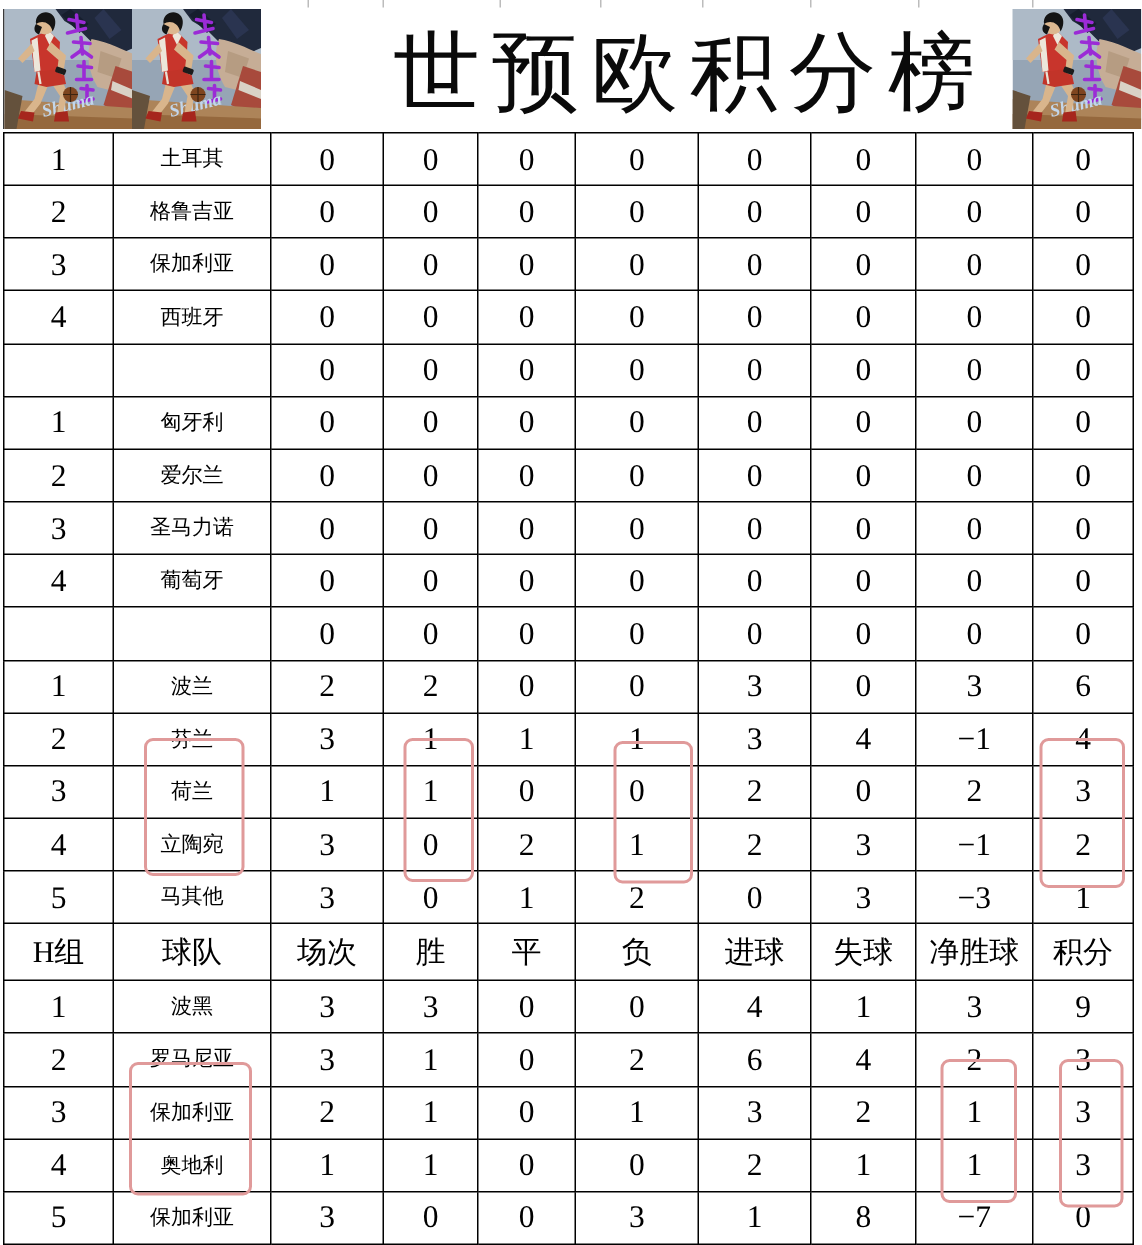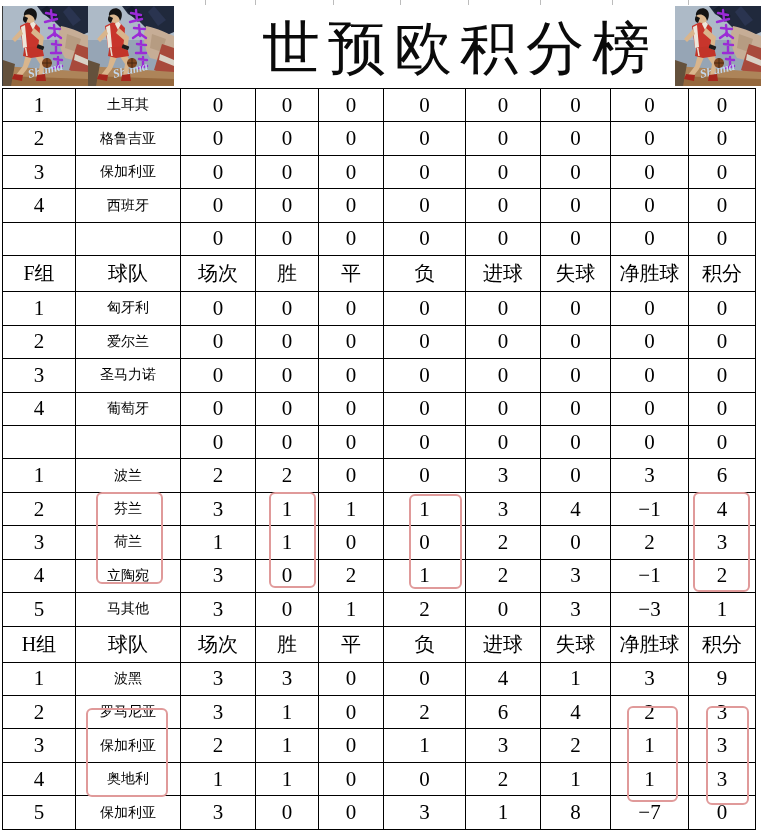--- a/index.html
+++ b/index.html
@@ -194,32 +194,20 @@
           <td class="num">0</td>
           <td class="num">0</td>
           <td class="num">0</td>
           <td class="num">0</td>
           <td class="num">0</td>
           <td class="num">0</td>
           <td class="num">0</td>
           <td class="num">0</td>
         </tr>
         <tr>
-          <th>F组</th>
-          <th>球队</th>
-          <th>场次</th>
-          <th>胜</th>
-          <th>平</th>
-          <th>负</th>
-          <th>进球</th>
-          <th>失球</th>
-          <th>净胜球</th>
-          <th>积分</th>
-        </tr>
-        <tr>
           <td class="num">1</td>
           <td class="team">匈牙利</td>
           <td class="num">0</td>
           <td class="num">0</td>
           <td class="num">0</td>
           <td class="num">0</td>
           <td class="num">0</td>
           <td class="num">0</td>
           <td class="num">0</td>
           <td class="num">0</td>

